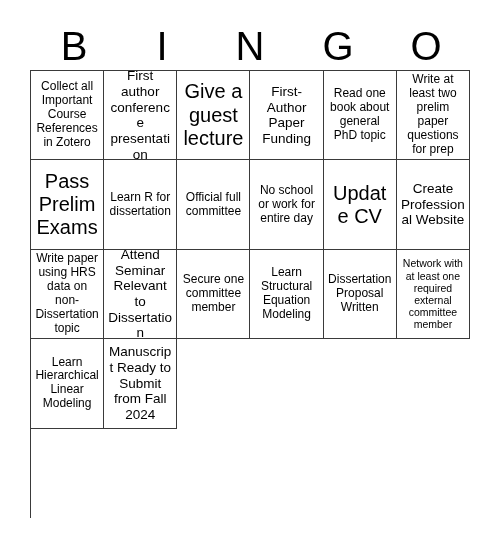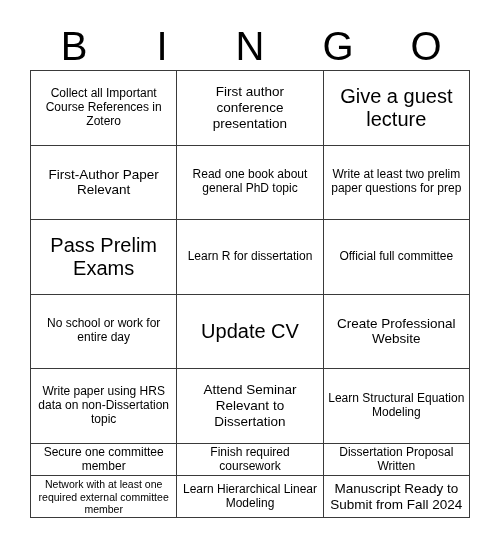--- a/index.html
+++ b/index.html
@@ -46,21 +46,21 @@
 
   
   .bingo-grid {
     position: absolute;
     left: 30px;
     top: 70px;
     width: 440px;
     height: 448px;
     box-sizing: border-box;
     display: grid;
-    grid-template-columns: repeat(3, 1fr);
+    grid-template-columns: repeat(6, 1fr);
     grid-template-rows: repeat(5, 1fr);
     border-top: 1.5px solid #3a3a3a;
     border-left: 1.5px solid #3a3a3a;
     background: #ffffff;
   }
 
   .bingo-cell {
     box-sizing: border-box;
     border-right: 1.5px solid #3a3a3a;
     border-bottom: 1.5px solid #3a3a3a;
@@ -108,21 +108,21 @@
       <div class="bingo-cell fs-sm">
         <span class="cell-text">Collect all Important Course References in Zotero</span>
       </div>
       <div class="bingo-cell fs-md">
         <span class="cell-text">First author conference presentation</span>
       </div>
       <div class="bingo-cell fs-xl">
         <span class="cell-text">Give a guest lecture</span>
       </div>
       <div class="bingo-cell fs-md">
-        <span class="cell-text">First-Author Paper Relevant</span>
+        <span class="cell-text">First-Author Paper Funding</span>
       </div>
       <div class="bingo-cell fs-lg">
         <span class="cell-text">Read one book about general PhD topic</span>
       </div>
       <div class="bingo-cell fs-sm">
         <span class="cell-text">Write at least two prelim paper questions for prep</span>
       </div>
       <div class="bingo-cell fs-xxl">
         <span class="cell-text">Pass Prelim Exams</span>
       </div>
@@ -141,27 +141,24 @@
       <div class="bingo-cell fs-md">
         <span class="cell-text">Create Professional Website</span>
       </div>
       <div class="bingo-cell fs-sm">
         <span class="cell-text">Write paper using HRS data on non-Dissertation topic</span>
       </div>
       <div class="bingo-cell fs-md">
         <span class="cell-text">Attend Seminar Relevant to Dissertation</span>
       </div>
       <div class="bingo-cell fs-lg">
-        <span class="cell-text">Learn Structural Equation Modeling</span>
-      </div>
-      <div class="bingo-cell fs-lg">
         <span class="cell-text">Secure one committee member</span>
       </div>
       <div class="bingo-cell fs-lg">
-        <span class="cell-text">Finish required coursework</span>
+        <span class="cell-text">Learn Structural Equation Modeling</span>
       </div>
       <div class="bingo-cell fs-lg">
         <span class="cell-text">Dissertation Proposal Written</span>
       </div>
       <div class="bingo-cell fs-xs">
         <span class="cell-text">Network with at least one required external committee member</span>
       </div>
       <div class="bingo-cell fs-lg">
         <span class="cell-text">Learn Hierarchical Linear Modeling</span>
       </div>

